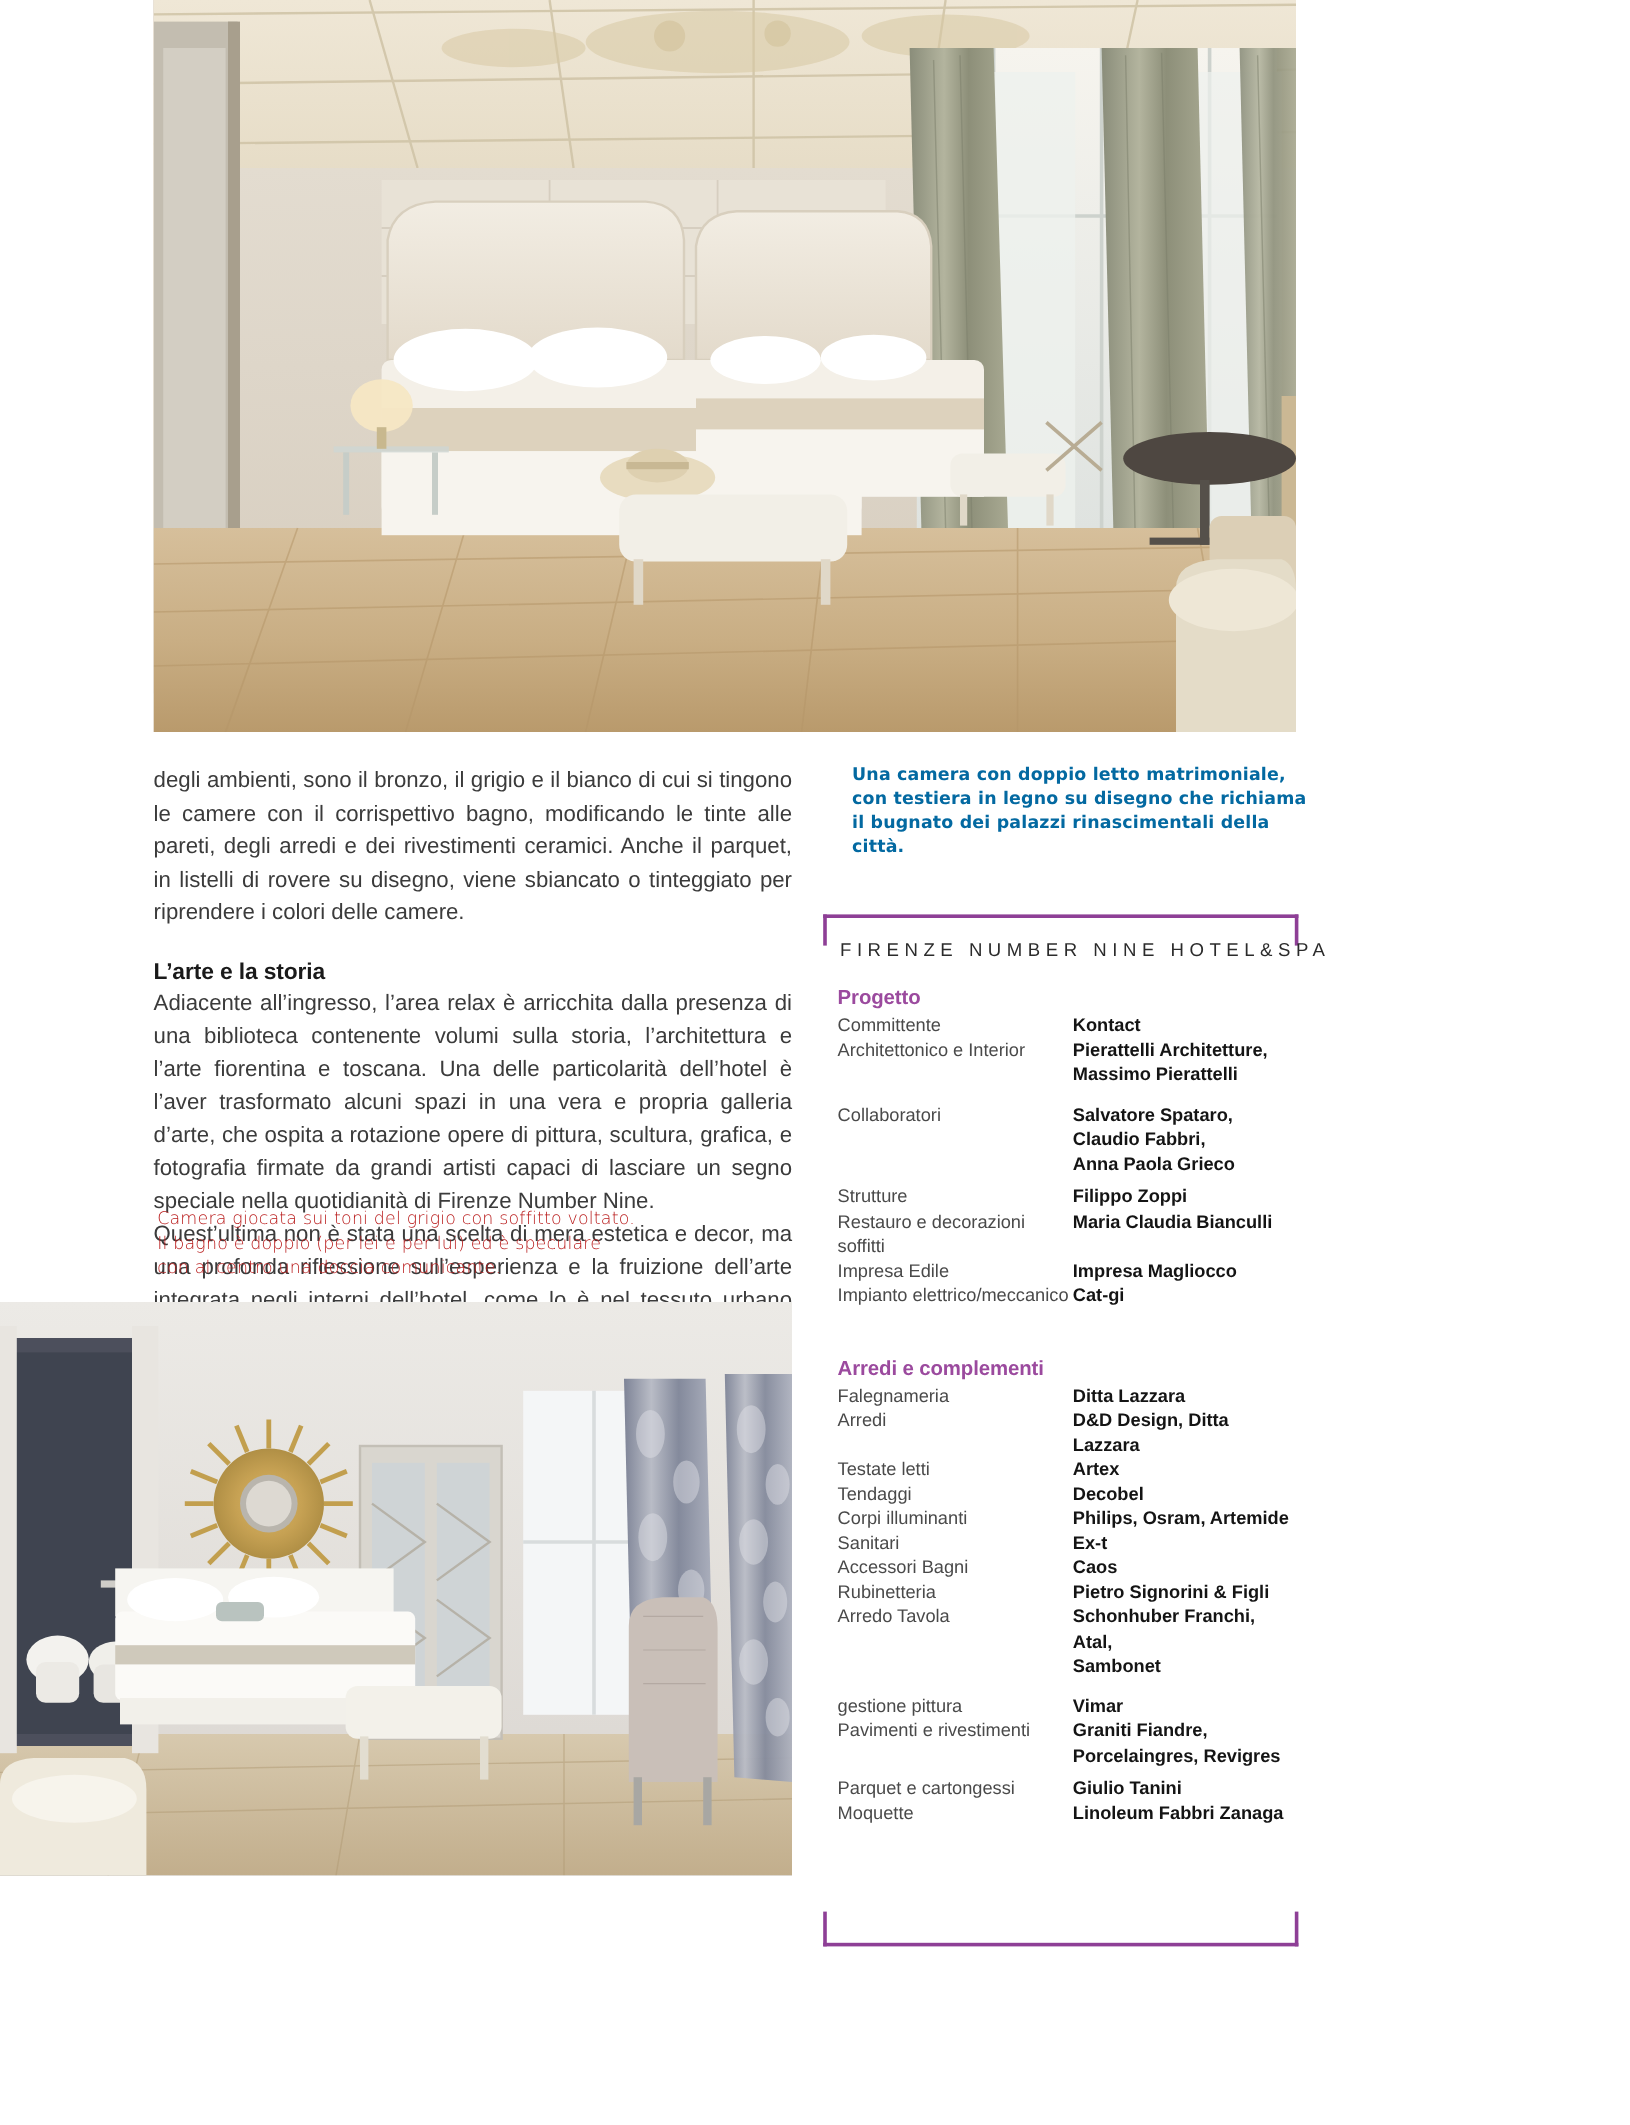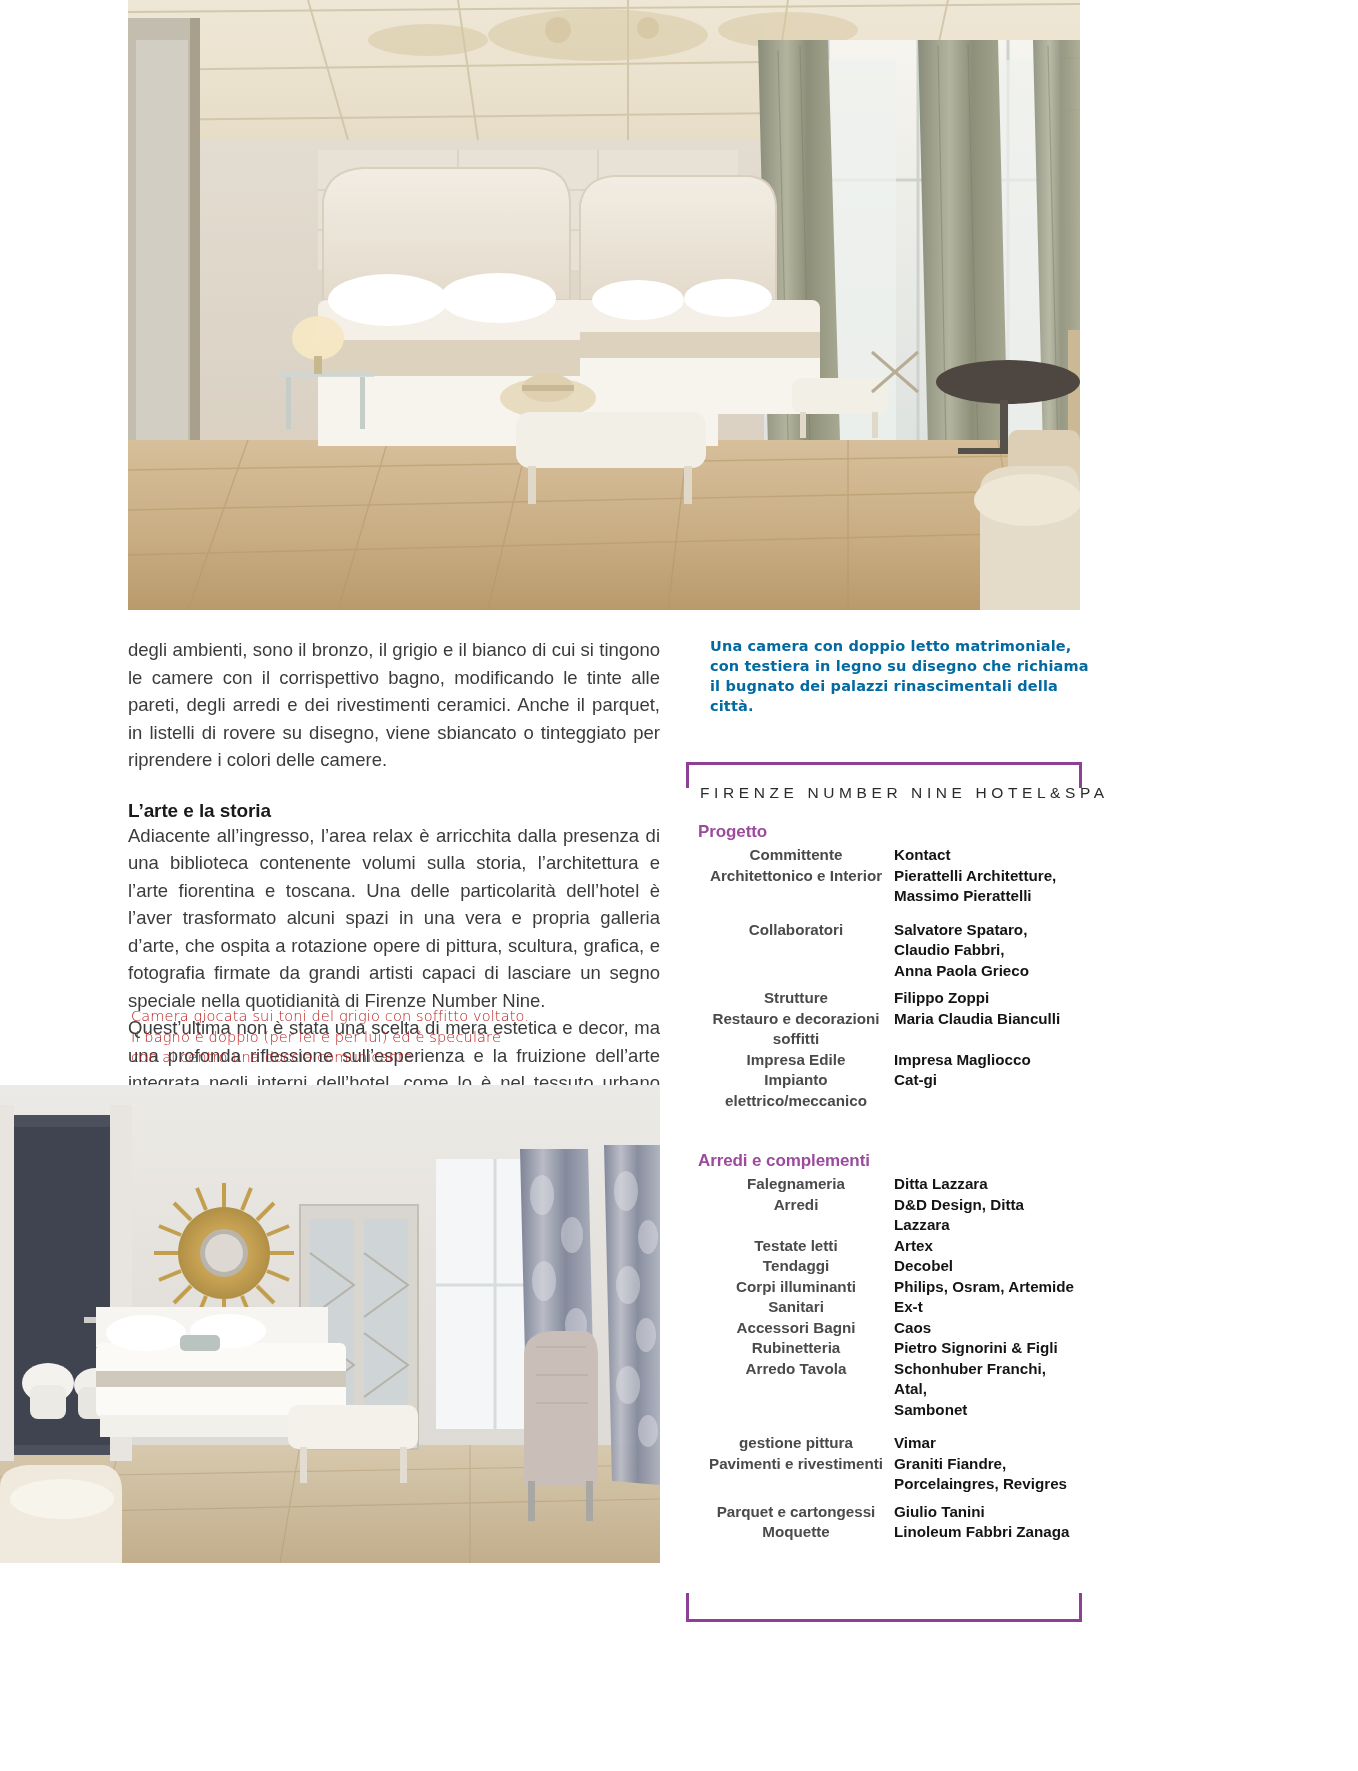--- a/index.html
+++ b/index.html
@@ -169,22 +169,21 @@
   .crow {
     display: flex;
     align-items: flex-start;
     line-height: 20.5px;
   }
   .crow .k {
     width: 196px;
     flex: 0 0 196px;
     font-size: 15.2px;
     color: #4a4a4a;
-    font-weight: 700;
-    text-align: center;
+    font-weight: 400;
   }
   .crow .v {
     flex: 1 1 auto;
     font-size: 15.2px;
     color: #141414;
     font-weight: bold;
   }
   .crow.cont .k { visibility: hidden; }
   .spacer-row { height: 13px; }
   .spacer-row-sm { height: 7px; }

